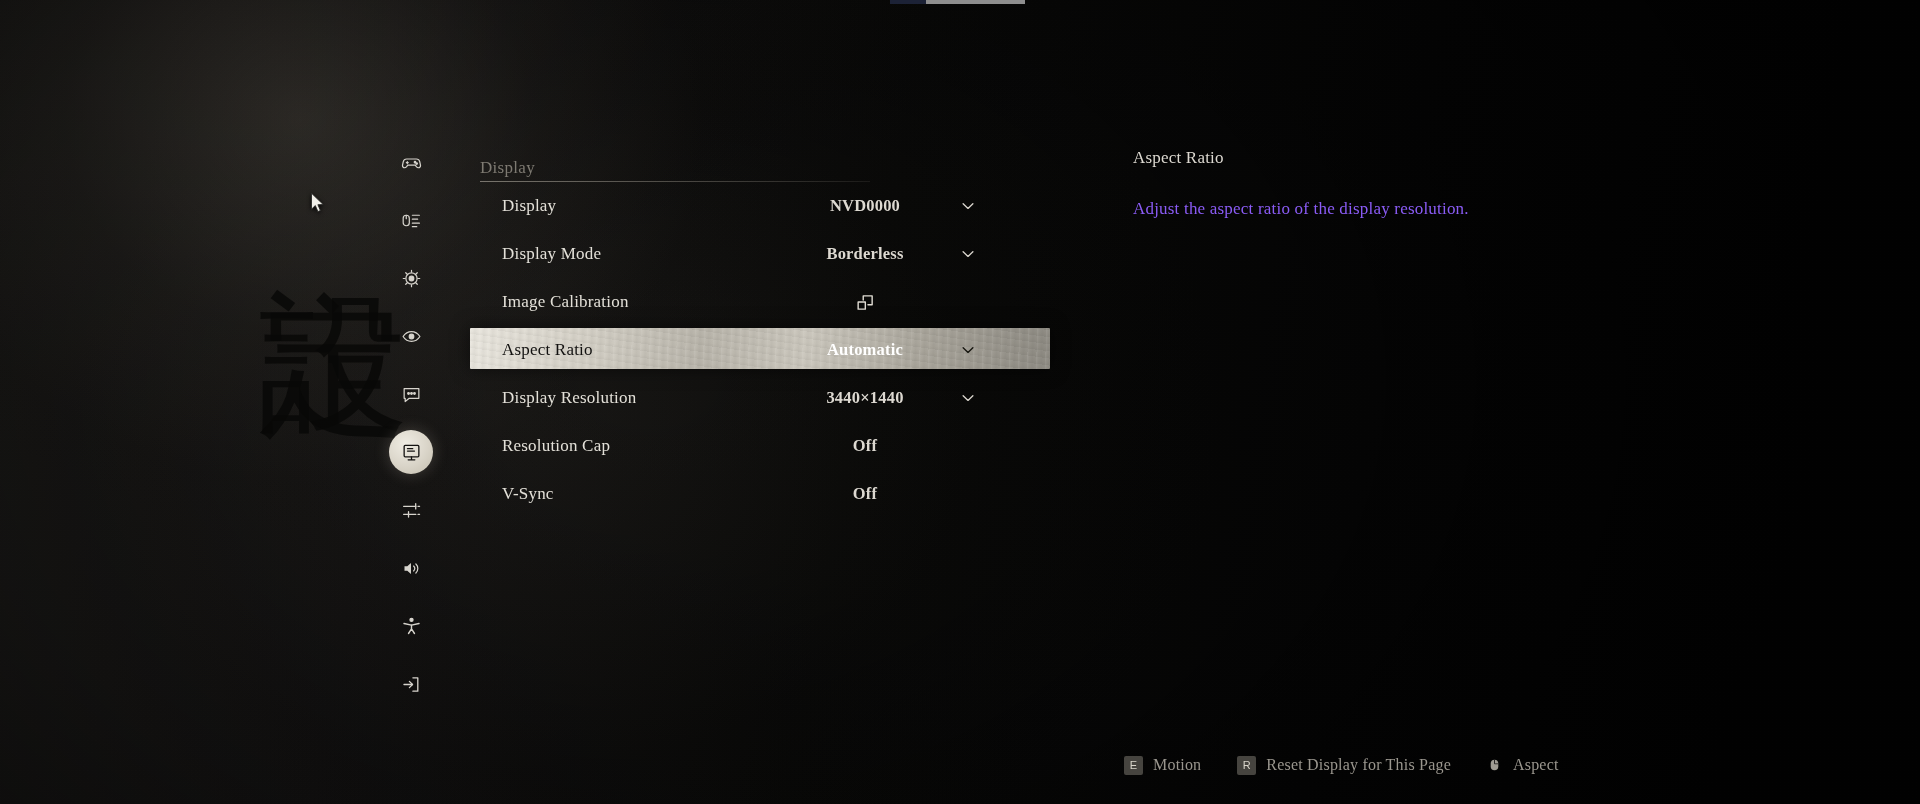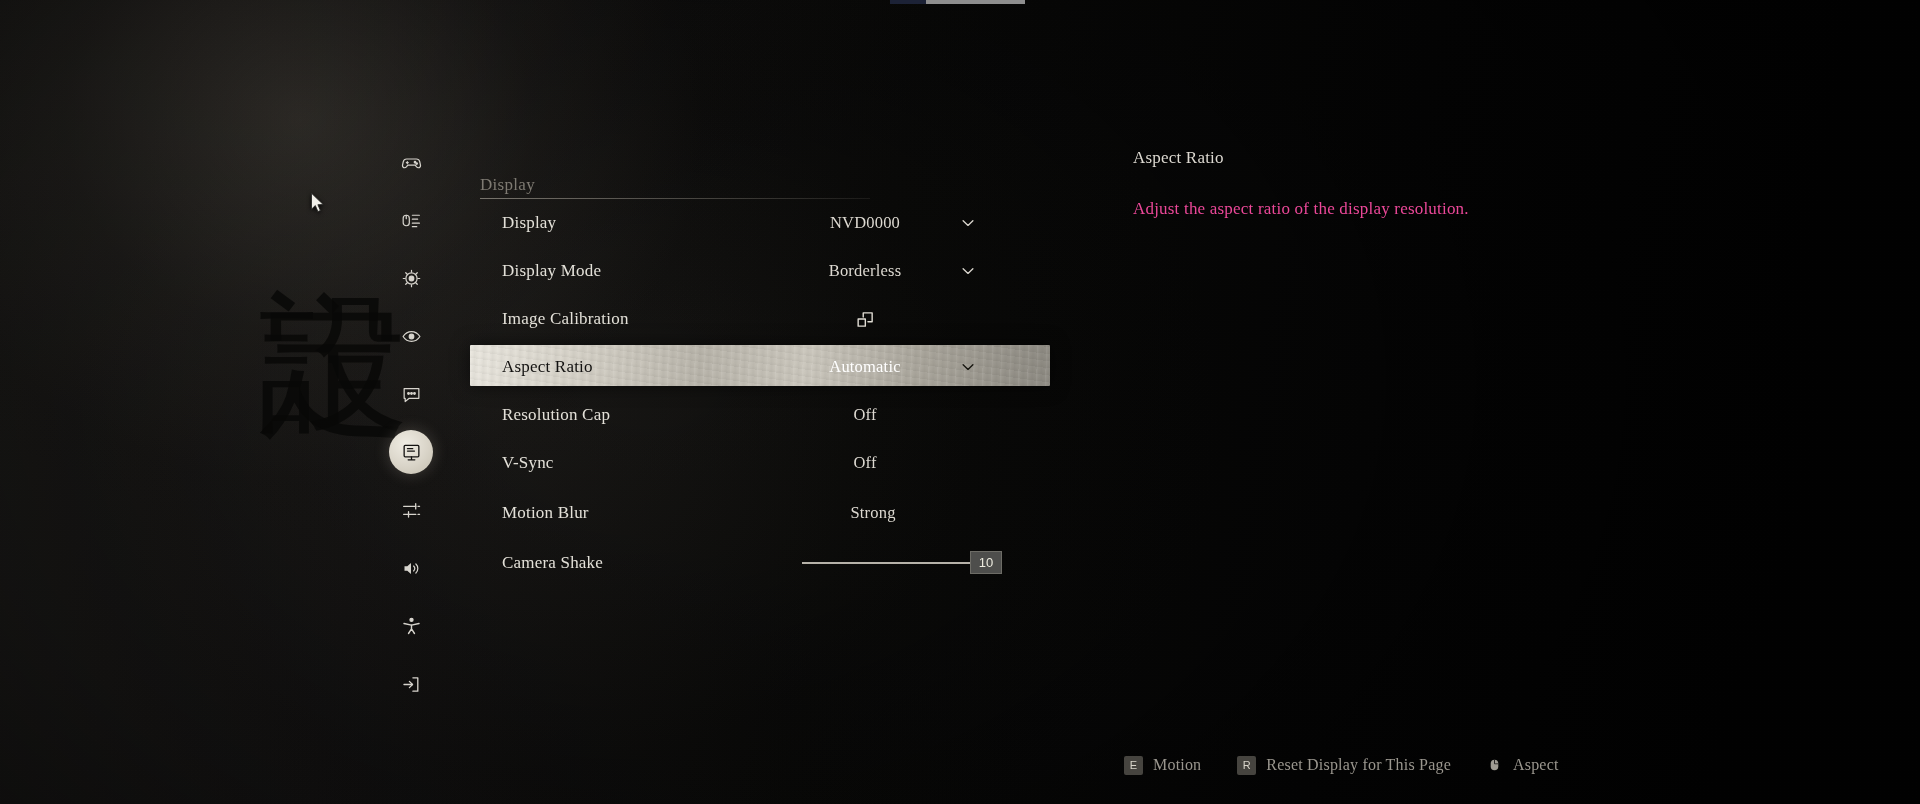--- a/index.html
+++ b/index.html
@@ -103,21 +103,21 @@
       radial-gradient(circle at 38% 32%, #efece3 0%, #d9d4c8 55%, #c3bdae 100%);
     color: #141312;
     box-shadow: 0 0 16px rgba(222,216,200,0.22);
   }
   .side-item.flat { background: transparent; }
 
   
   .settings {
     position: absolute;
     left: 480px;
-    top: 165px;
+    top: 148px;
     width: 420px;
   }
 
   .section-head {
     position: relative;
     height: 34px;
     width: 390px;
     display: flex;
     align-items: flex-end;
     color: #7e7a72;
@@ -181,20 +181,21 @@
   .row.selected .row-label { color: #121110; }
 
   .row-value {
     position: relative;
     z-index: 2;
     width: 160px;
     text-align: center;
     color: #ddd9d1;
     font-size: 16.5px;
     letter-spacing: 0.2px;
+    font-weight: bold;
   }
   .row.selected .row-value { color: #ffffff; }
 
   .row-chevron {
     position: relative;
     z-index: 2;
     width: 46px;
     display: flex;
     justify-content: center;
     color: #d9d5cd;
@@ -262,21 +263,21 @@
     top: 148px;
     width: 620px;
   }
   .info-title {
     color: #ddd9d1;
     font-size: 17px;
     letter-spacing: 0.2px;
     margin-bottom: 28px;
   }
   .info-desc {
-    color: #ec4899;
+    color: #8b5cf6;
     font-size: 17px;
     letter-spacing: 0.2px;
     line-height: 26px;
   }
 
   
   .hints {
     position: absolute;
     left: 1124px;
     top: 755px;
@@ -491,58 +492,48 @@
         <div class="row-bg"></div>
         <div class="row-label">Aspect Ratio</div>
         <div class="row-value">Automatic</div>
         <div class="row-chevron">
           <svg viewBox="0 0 24 24" fill="none" stroke="currentColor" stroke-width="1.8" stroke-linecap="round" stroke-linejoin="round">
               <path d="M5.5 9l6.5 6.2L18.5 9"></path>
             </svg>
         </div>
       </div>
 
+      <div class="row">
+
+        <div class="row-label">Display Resolution</div>
+        <div class="row-value">3440×1440</div>
+        <div class="row-chevron">
+          <svg viewBox="0 0 24 24" fill="none" stroke="currentColor" stroke-width="1.8" stroke-linecap="round" stroke-linejoin="round">
+              <path d="M5.5 9l6.5 6.2L18.5 9"></path>
+            </svg>
+        </div>
+      </div>
 
       <div class="row">
 
         <div class="row-label">Resolution Cap</div>
         <div class="row-value">Off</div>
         <div class="row-chevron"></div>
       </div>
 
       <div class="row">
 
         <div class="row-label">V-Sync</div>
         <div class="row-value">Off</div>
         <div class="row-chevron"></div>
       </div>
 
     </div>
 
 
-    <div class="rows">
-
-      <div class="row" style="height:52px;">
-
-        <div class="row-label">Motion Blur</div>
-        <div class="row-value" style="width:176px;">Strong</div>
-        <div class="row-chevron"></div>
-      </div>
-
-      <div class="row" style="height:48px;">
-
-        <div class="row-label" style="width:272px;">Camera Shake</div>
-        <div class="slider-wrap">
-          <div class="slider-track"></div>
-          <div class="slider-fill"></div>
-          <div class="slider-thumb">10</div>
-        </div>
-      </div>
-
-    </div>
 
   </div>
 
   <div class="info">
     <div class="info-title">Aspect Ratio</div>
     <div class="info-desc">Adjust the aspect ratio of the display resolution.</div>
   </div>
 
   <div class="hints">
 

